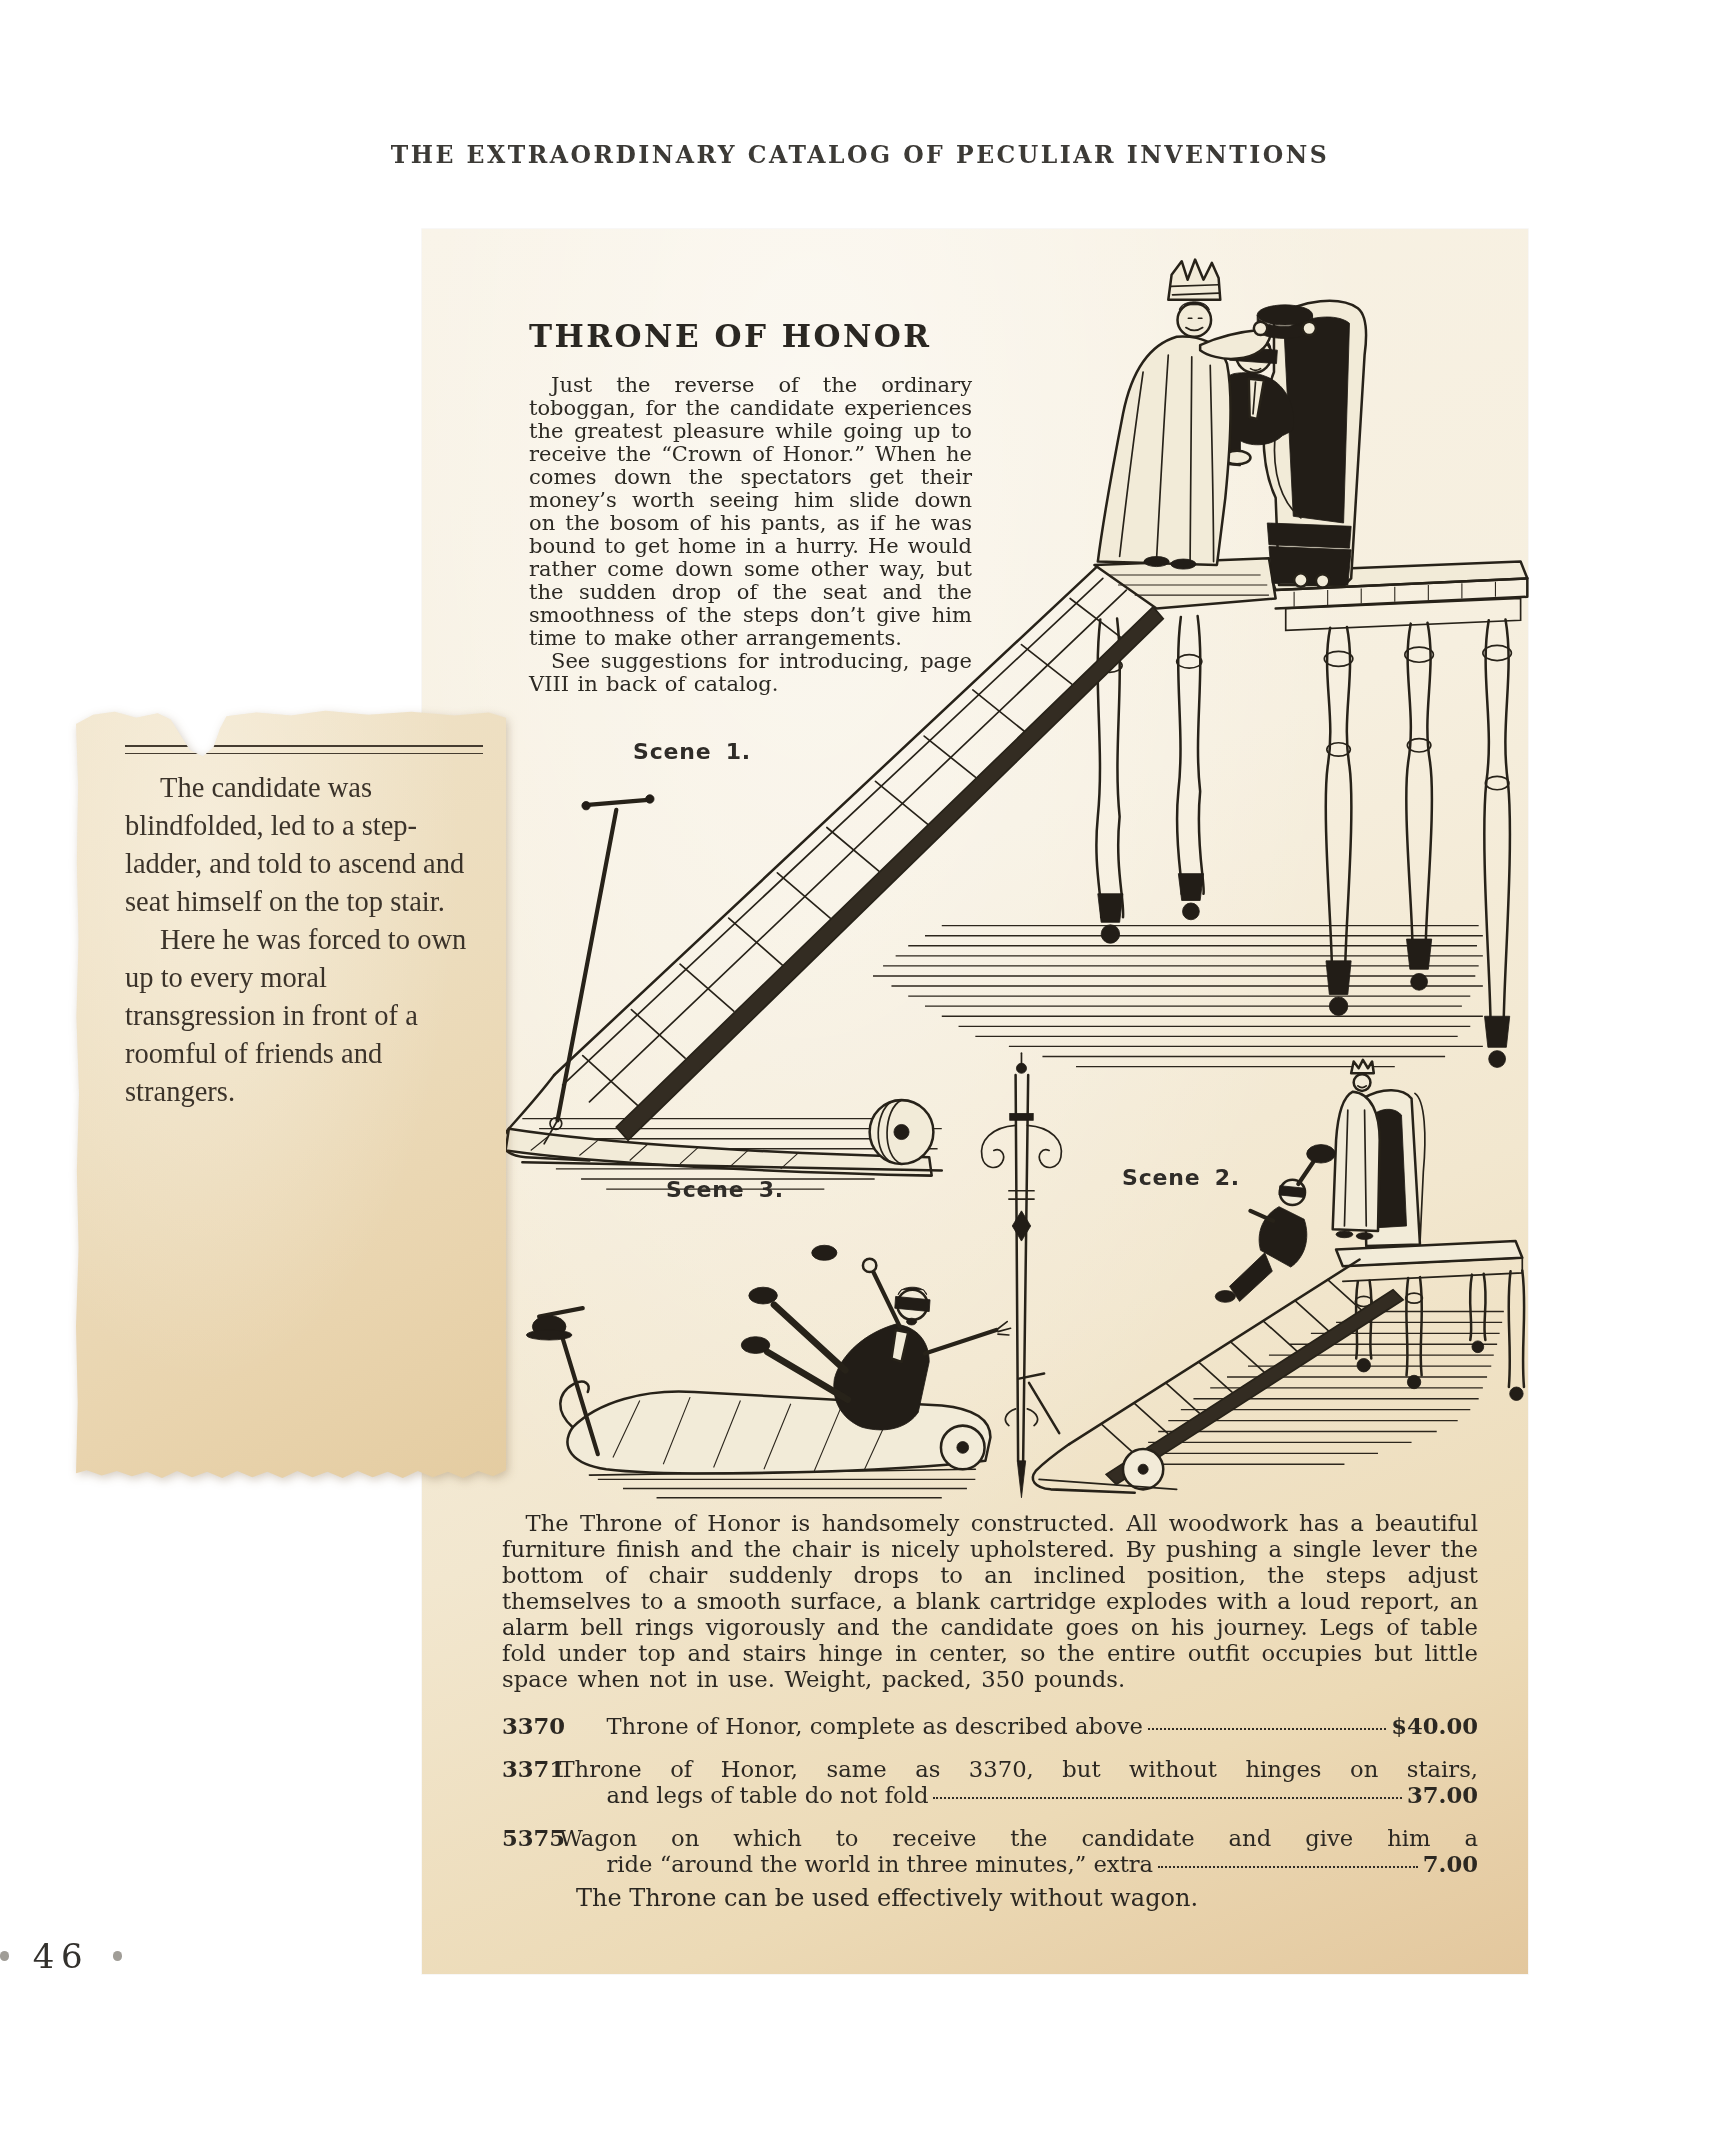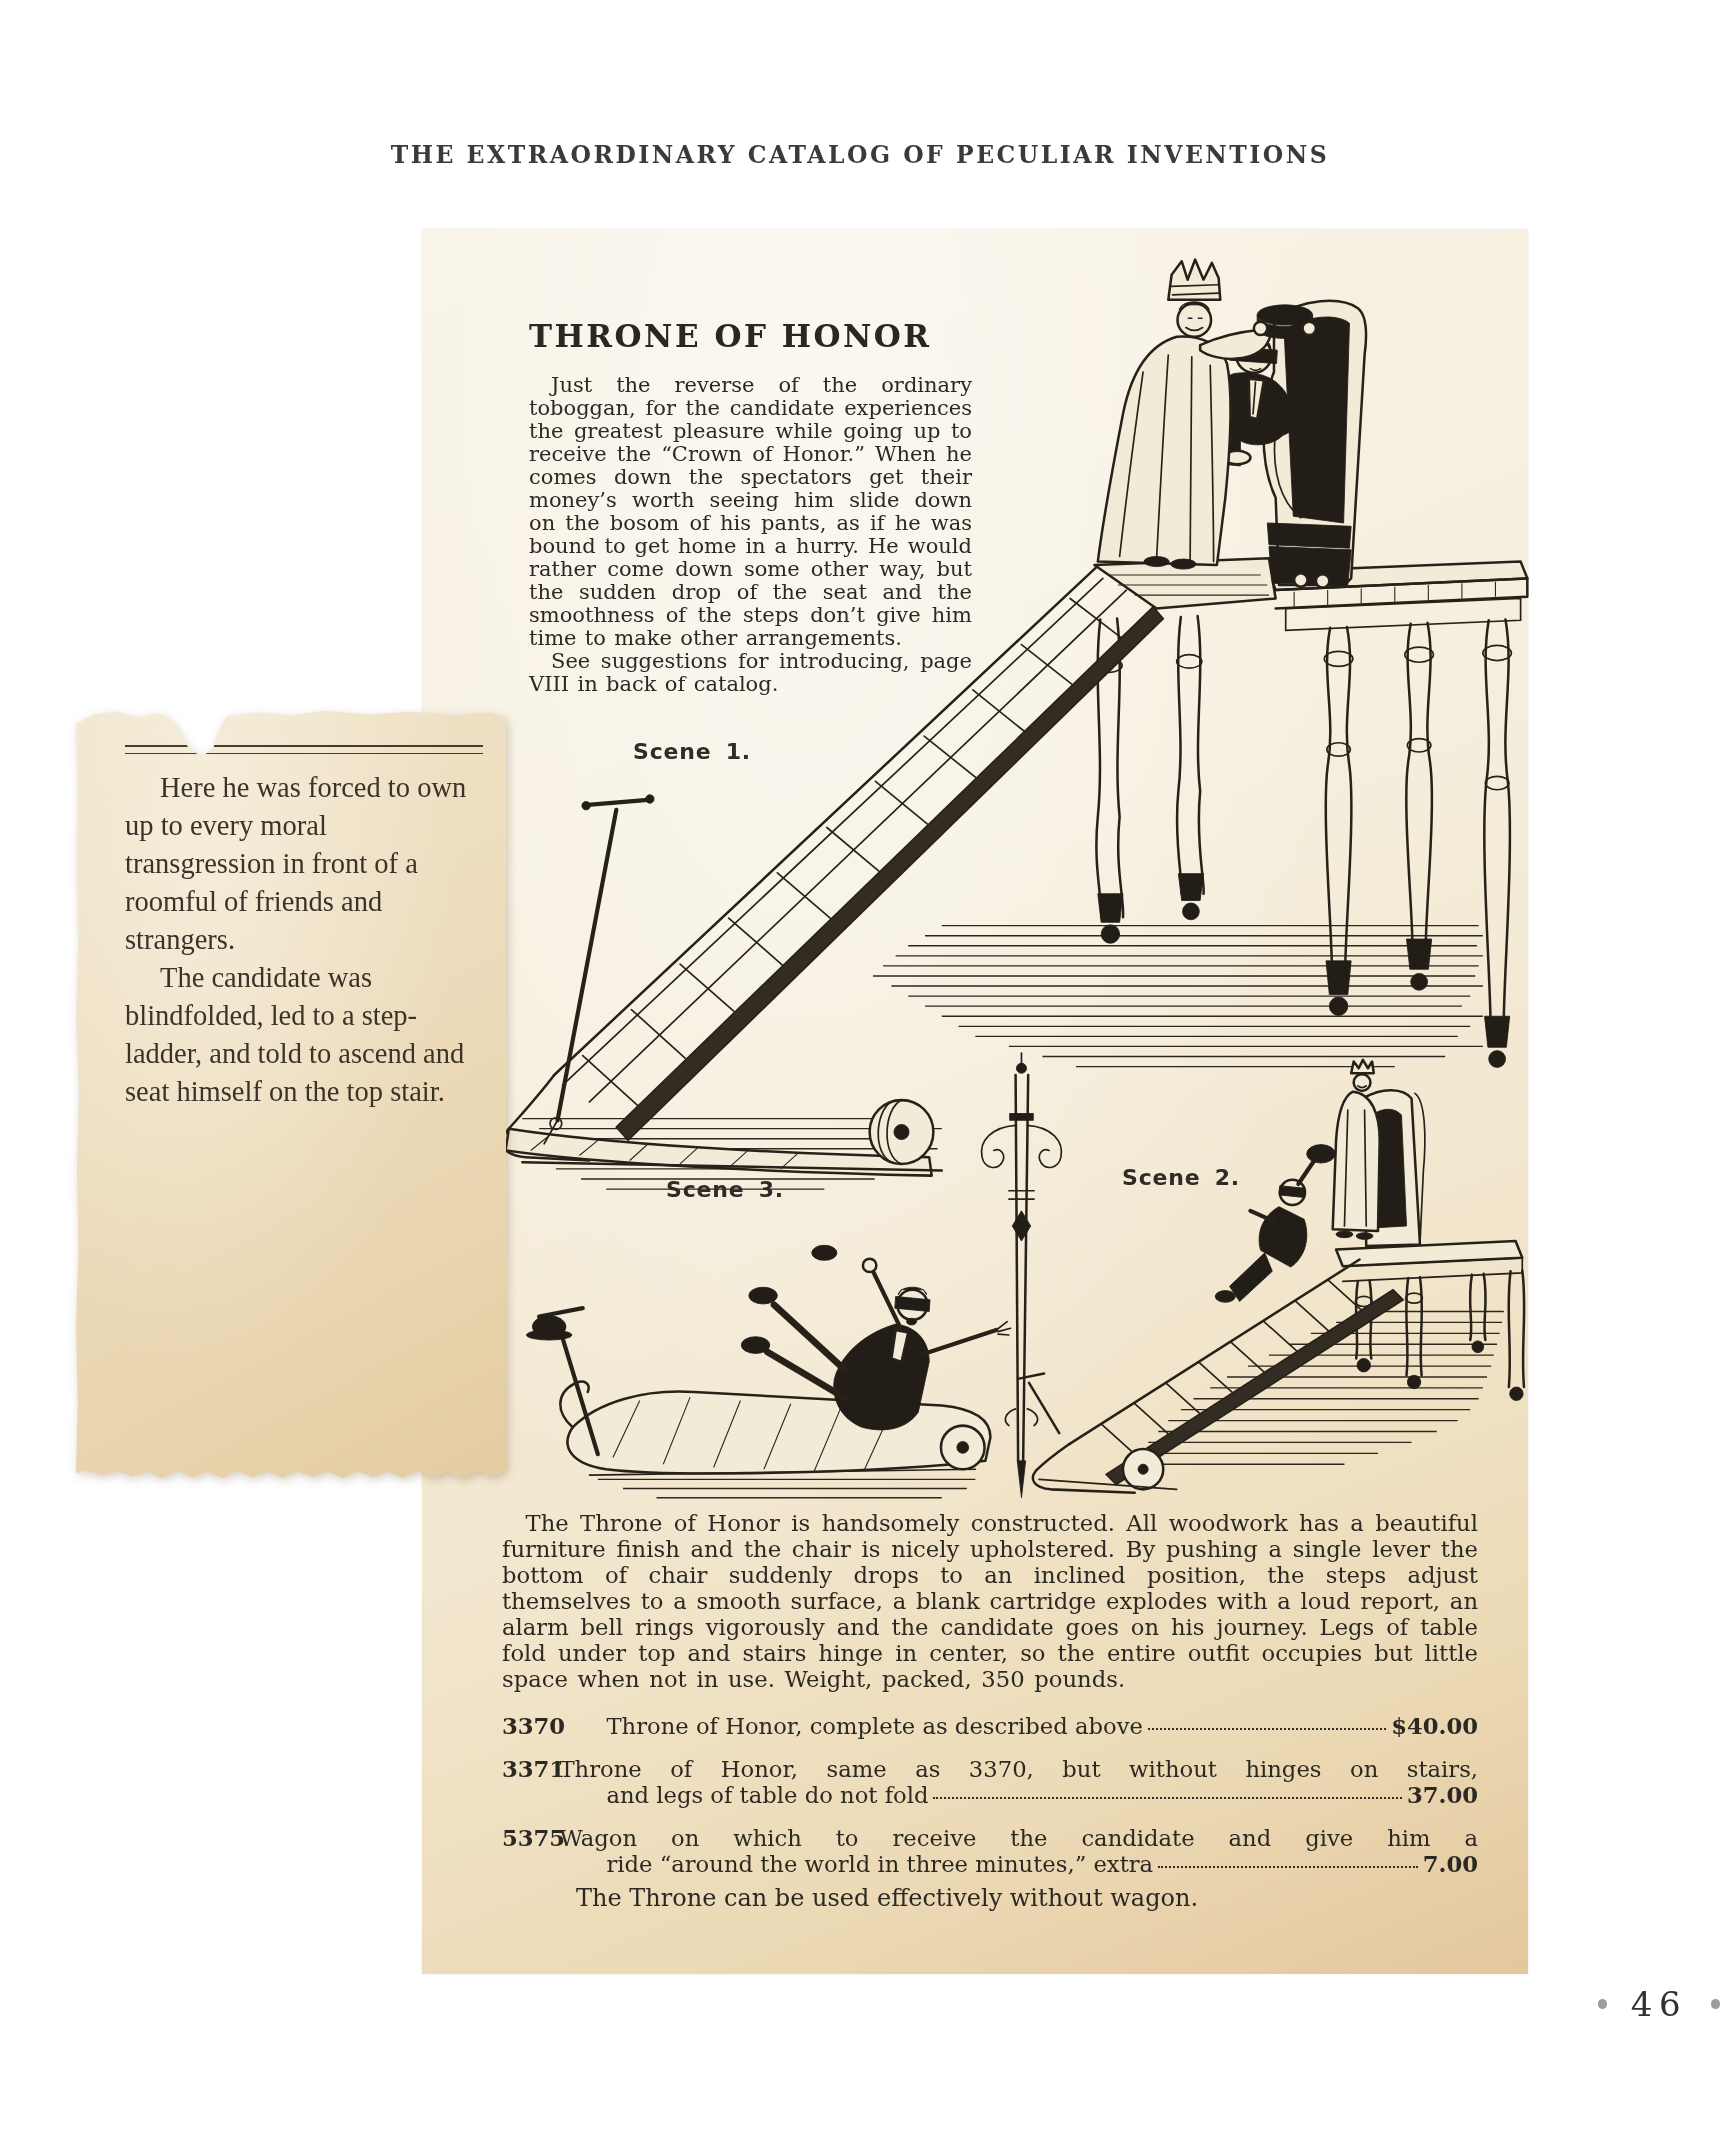--- a/index.html
+++ b/index.html
@@ -68,22 +68,22 @@
       .4% 90%,0% 80%,.6% 70%,.2% 60%,.7% 50%,.1% 40%,.6% 30%,.2% 20%,.5% 10%);
   }
   .note-inner{padding:38px 22.7px 0 49px;font-family:"Liberation Serif",serif;color:#3b332a;}
   .note-rule{height:5.9px;border-top:2.5px solid #453c30;border-bottom:1.7px solid #453c30;margin-bottom:15px;}
   .note-inner p{margin:0;font-size:28.5px;line-height:38px;text-indent:35px;}
   .note-attr{margin-top:35px;text-align:right;font-size:28.5px;line-height:39px;}
   .note-attr .ital{font-style:italic;}
   .note-attr .yr{margin-left:10px;}
   
   .page-number-row{
-    position:absolute;top:1984px;left:0;width:100%;display:flex;
-    justify-content:flex-end;align-items:center;gap:23.5px;
+    position:absolute;top:1936px;left:0;width:100%;display:flex;
+    justify-content:flex-start;align-items:center;gap:23.5px;
   }
   .pn-dot{width:9.2px;height:9.2px;border-radius:50%;background:#a09d97;}
   .pn-num{font-size:34px;letter-spacing:6.7px;color:#33312d;font-family:"DejaVu Serif",serif;}
   
   .illus{position:absolute;left:50px;top:17px;width:1057px;height:1267px;}
   .ln{fill:none;stroke:#272219;stroke-width:3;stroke-linecap:round;stroke-linejoin:round;}
   .ln2{fill:none;stroke:#272219;stroke-width:2;stroke-linecap:round;}
   .thick{stroke-width:5;}
   .dark{fill:#221d17;stroke:#221d17;stroke-width:1;}
   .paperfill{fill:#f2ebd8;stroke:#272219;stroke-width:3;stroke-linejoin:round;}
@@ -384,22 +384,22 @@
 
       <div class="pl-footnote">The Throne can be used effectively without wagon.</div>
     </div>
   </div>
 </div>
 
 <div class="note-wrap">
   <div class="note">
     <div class="note-inner">
       <div class="note-rule"></div>
+      <p>The candidate was blindfolded, led to a step-ladder, and told to ascend and seat himself on the top stair.</p>
       <p>Here he was forced to own up to every moral transgression in front of a roomful of friends and strangers.</p>
-      <p>The candidate was blindfolded, led to a step-ladder, and told to ascend and seat himself on the top stair.</p>
     </div>
   </div>
 </div>
 
 <div class="page-number-row">
   <span class="pn-dot"></span>
   <span class="pn-num">46</span>
   <span class="pn-dot"></span>
 </div>
 

